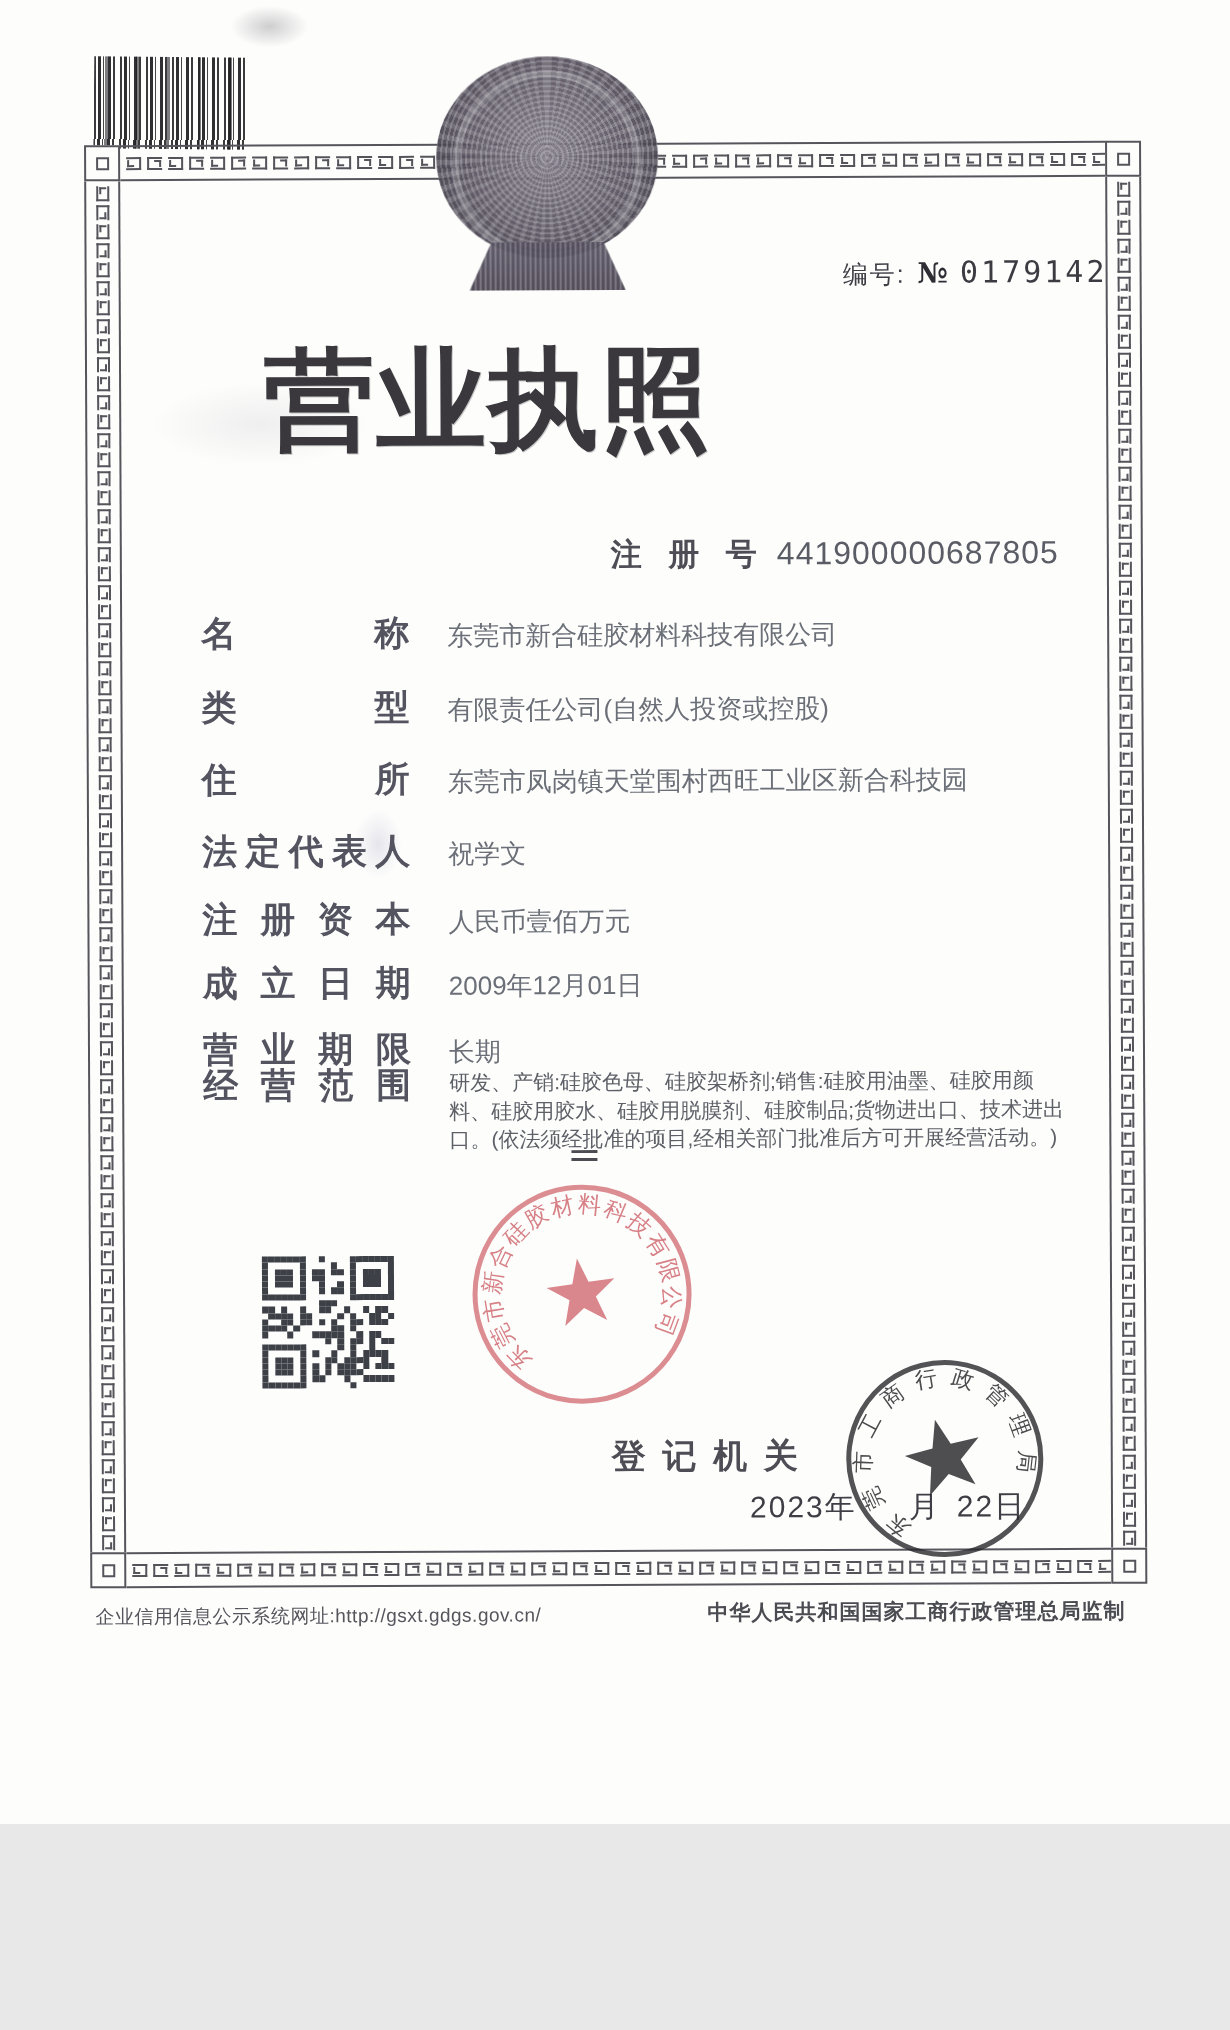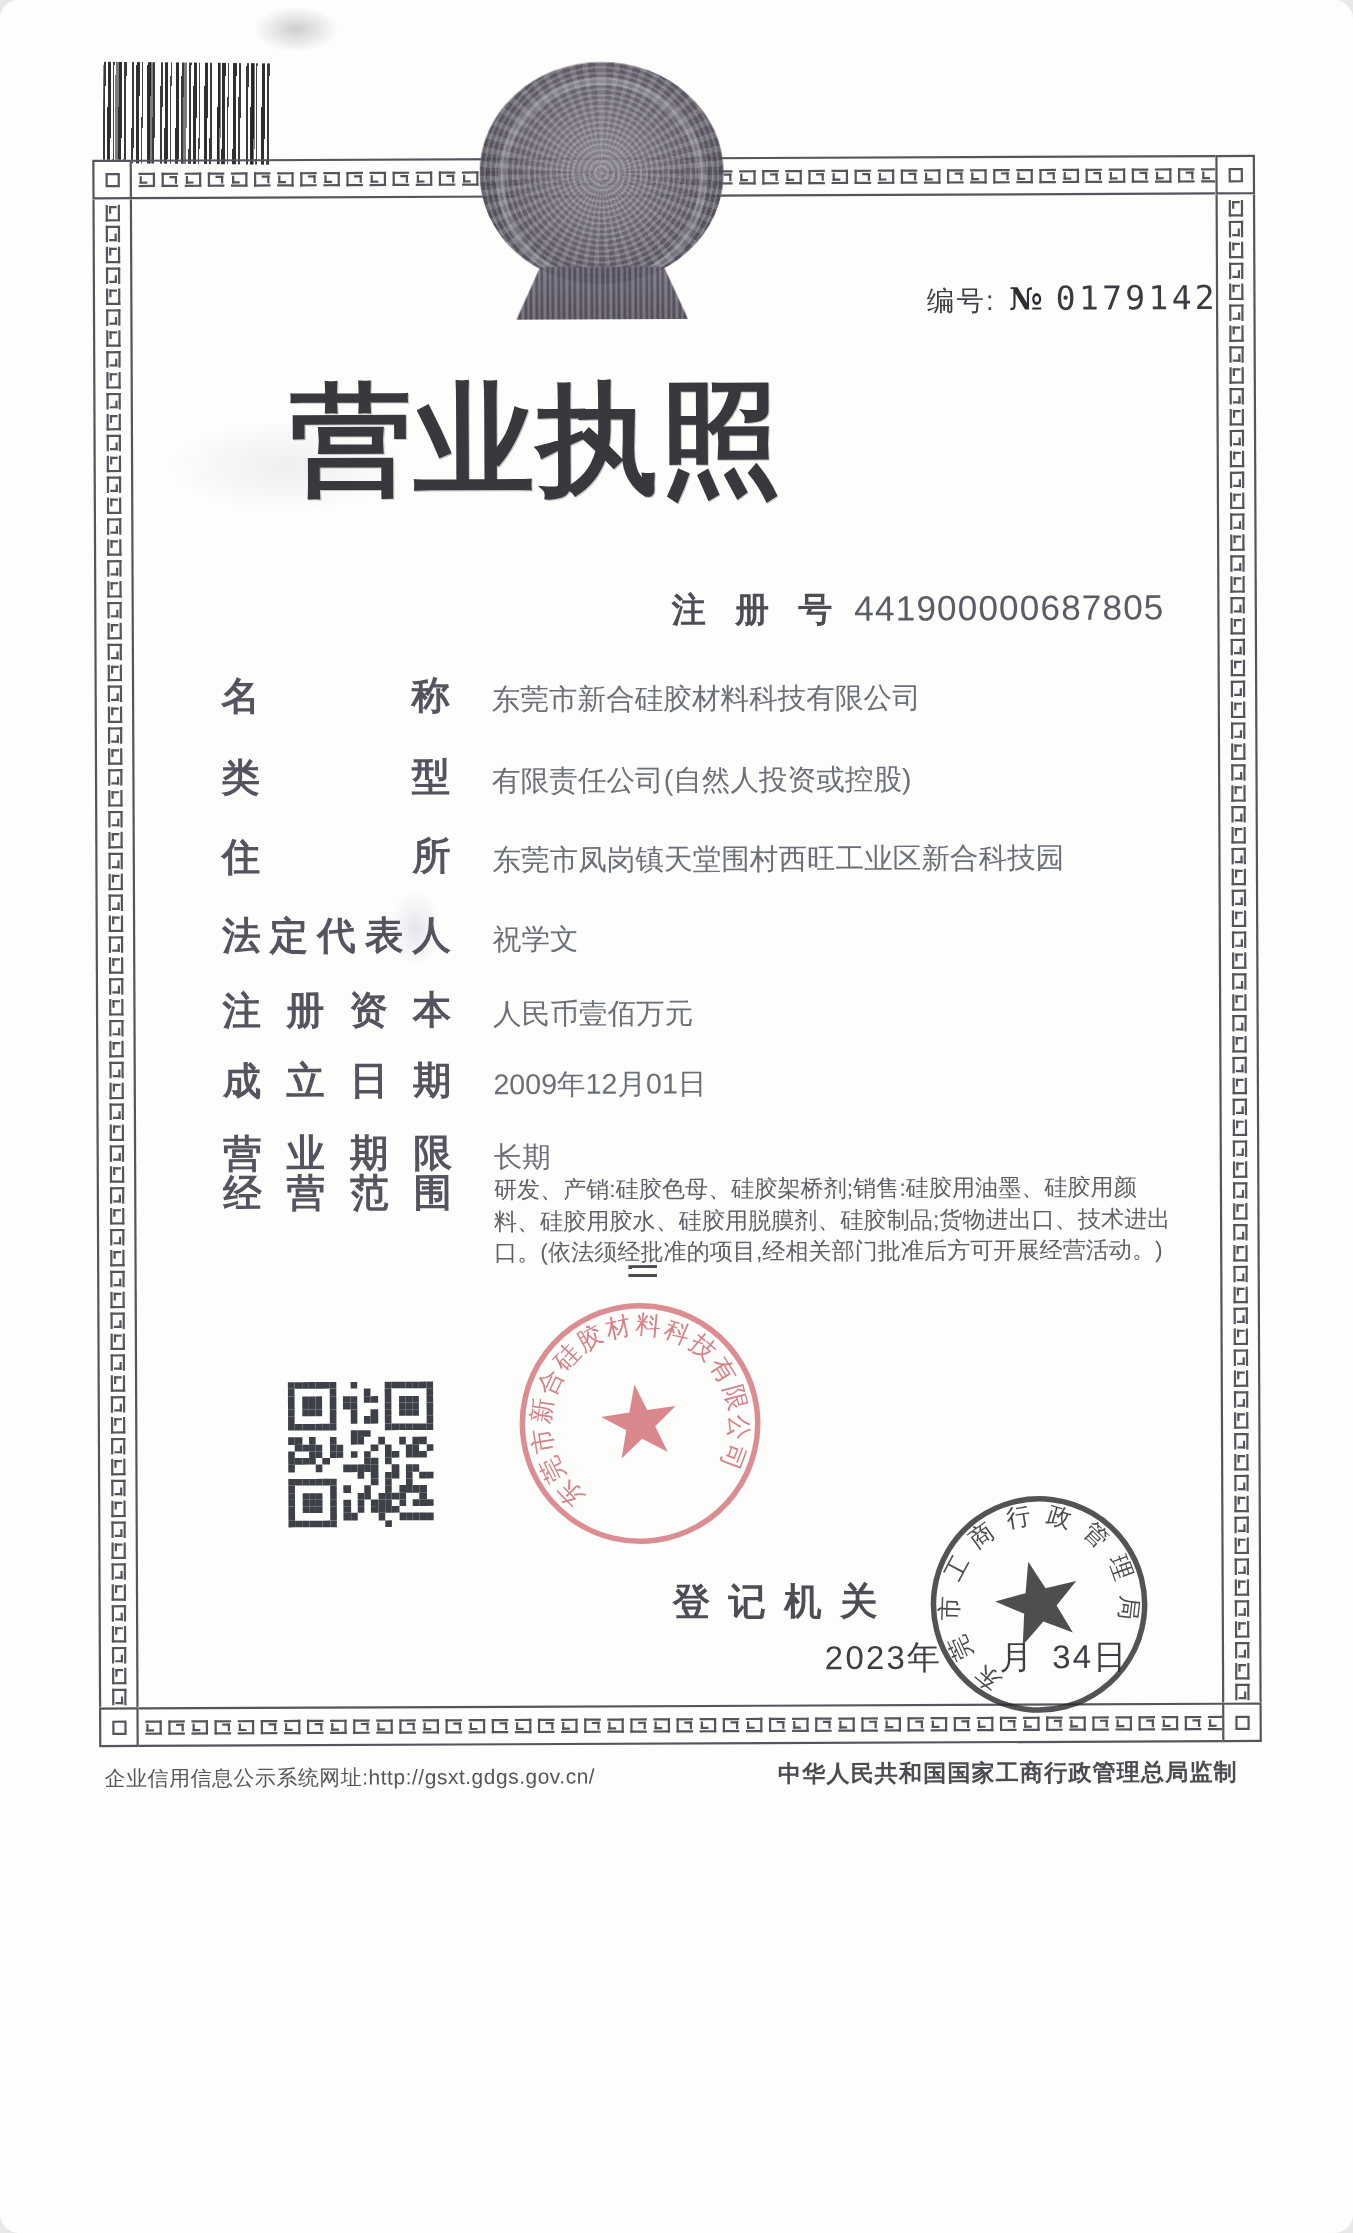--- a/index.html
+++ b/index.html
@@ -1,17 +1,17 @@
 <!DOCTYPE html>
 <html><head>
 <meta charset="utf-8">
 <style>
   html,body{margin:0;padding:0;background:#e8e8e8;}
-  .canvas{position:relative;width:1230px;height:2030px;background:#fdfdfc;overflow:hidden;
-          font-family:"Liberation Sans","DejaVu Sans",sans-serif;color:#4c4b52;border-radius:17px;}
+  .canvas{position:relative;width:1230px;height:1824px;background:#fdfdfc;overflow:hidden;
+          font-family:"Liberation Sans","DejaVu Sans",sans-serif;color:#4c4b52;}
   .doc{position:absolute;inset:0;transform:rotate(-0.25deg);transform-origin:50% 20%;}
 
   
   .smudge{position:absolute;border-radius:50%;pointer-events:none;}
   .smudge-1{left:150px;top:380px;width:220px;height:85px;background:radial-gradient(ellipse at 50% 50%,rgba(70,70,85,.08),transparent 70%);}
   .smudge-2{left:232px;top:4px;width:78px;height:42px;background:radial-gradient(ellipse at 50% 50%,rgba(40,40,50,.22),transparent 70%);}
   .smudge-3{left:352px;top:808px;width:48px;height:70px;background:radial-gradient(ellipse at 50% 50%,rgba(95,85,140,.14),transparent 70%);}
 
   
   .barcode{position:absolute;left:95px;top:55px;width:155px;height:92px;transform:rotate(.8deg);
@@ -1393,21 +1393,21 @@
         <span>机</span>
         <span>关</span>
       </div>
 
     <div class="date-line">
       <span>2023</span>
       <span>年</span>
       <span class="gap-month"></span>
       <span>月</span>
       <span class="gap-day"></span>
-      <span>34</span>
+      <span>22</span>
       <span>日</span>
     </div>
 
     <svg class="authority-seal" width="210" height="210" viewBox="0 0 210 210">
       <circle cx="105" cy="105" r="96" fill="none" stroke-width="5" opacity=".88" stroke="#26262a"></circle>
       <polygon points="105,65 114.4,92.1 143,92.6 120.2,109.9 128.5,137.4 105,121 81.5,137.4 89.8,109.9 67,92.6 95.6,92.1" opacity=".9" fill="#26262a"></polygon>
       <path id="as-arc" d="M 57.4 161.7 A 74 74 0 1 1 152.6 161.7" fill="none"></path>
       <text font-size="22" letter-spacing="12" opacity=".92" font-family="Liberation Sans, DejaVu Sans, sans-serif" fill="#26262a">
         <textPath href="#as-arc">东莞市工商行政管理局</textPath>
       </text>

